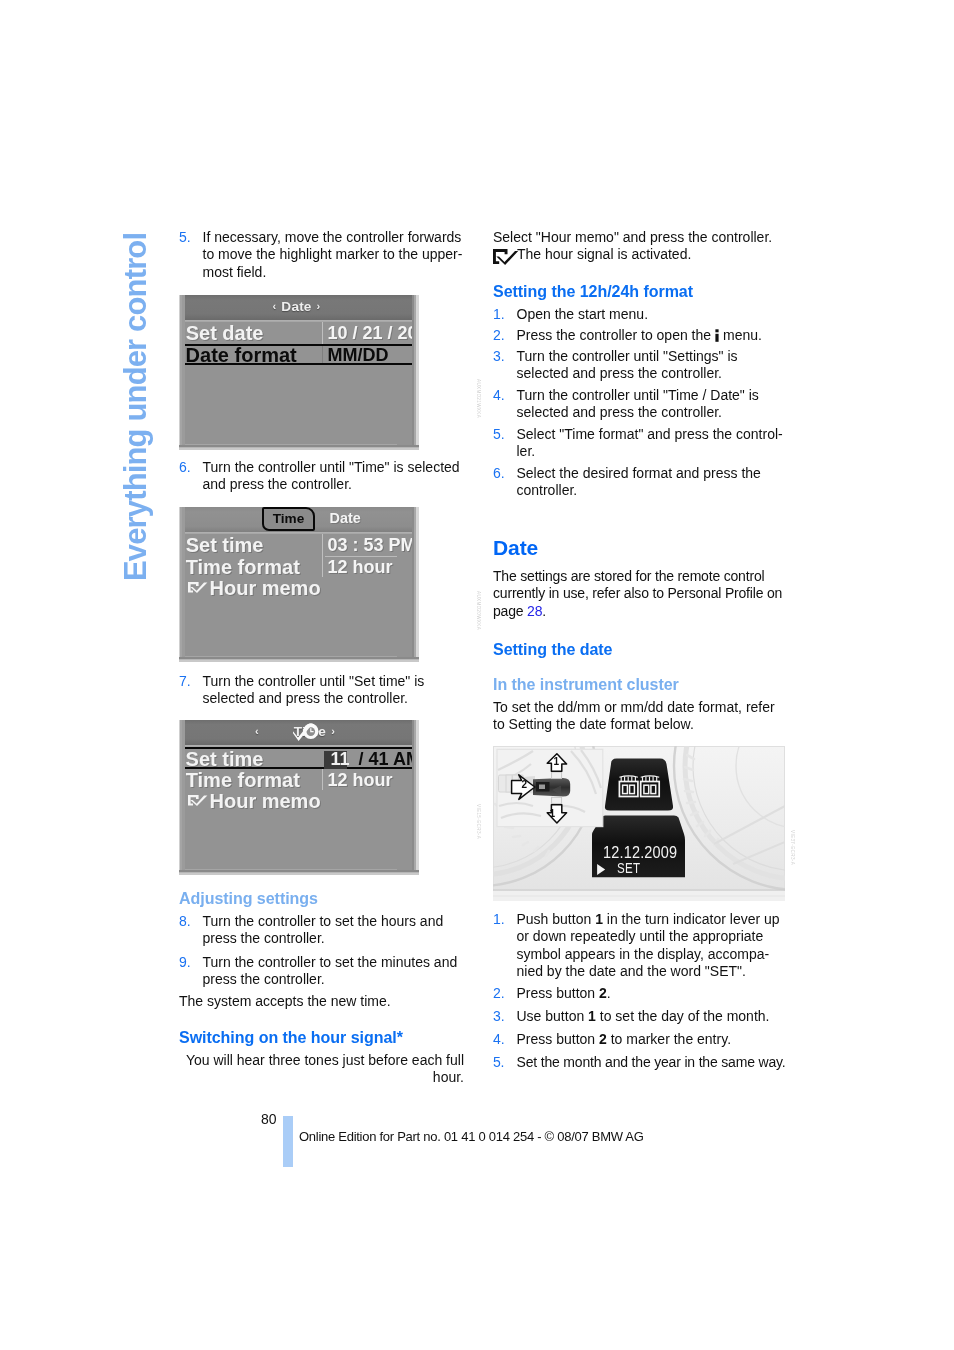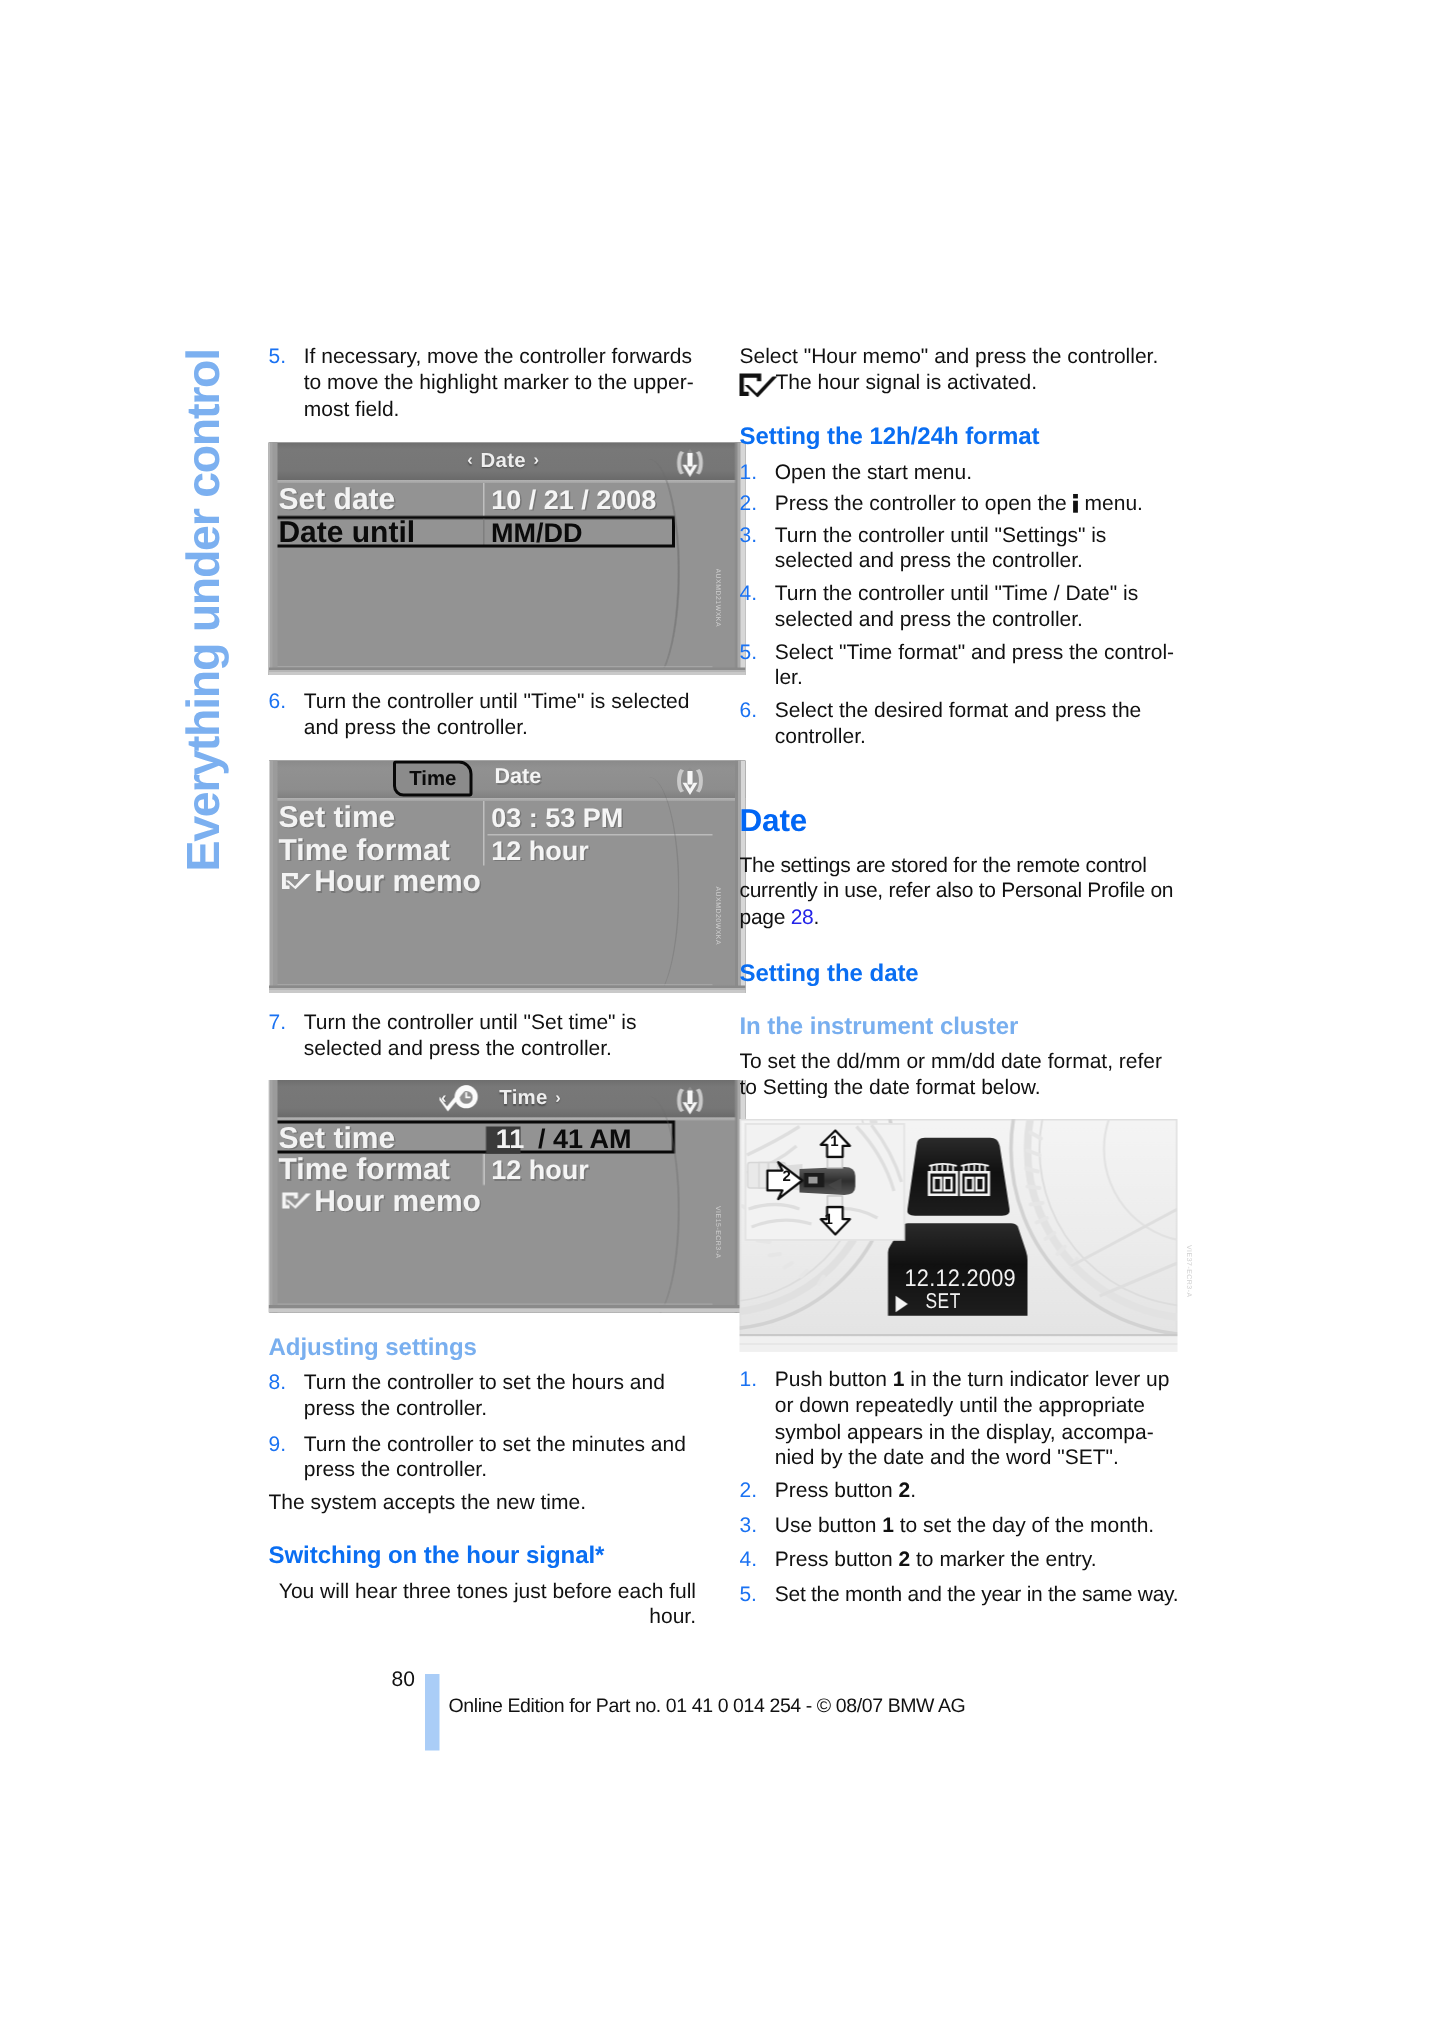--- a/index.html
+++ b/index.html
@@ -26,22 +26,22 @@
   .pagelink{color:#2424e8;}
   b.bnum{font-weight:bold;}
 
   
   .fig{position:absolute;width:292px;height:155px;}
   .figcode{position:absolute;font-size:4.6px;color:#cfcfcf;
     writing-mode:vertical-rl;letter-spacing:0.35px;white-space:nowrap;
     transform:scaleY(1);}
 
   
-  .scr{position:absolute;left:0;top:0;width:318px;height:155px;overflow:hidden;
-       background:#737373;font-family:"Liberation Sans",sans-serif;}
+  .scr{position:absolute;left:0;top:0;width:240px;height:155px;overflow:hidden;
+       background:#b91c1c;font-family:"Liberation Sans",sans-serif;}
   .scr .outer{position:absolute;left:0;top:0;right:0;bottom:0;background:#939393;}
   .scr .edgeL{position:absolute;left:0;top:0;bottom:0;width:6px;
        background:linear-gradient(90deg,#cfcfcf 0,#cfcfcf 1px,#a4a4a4 1px,#a4a4a4 3px,#9b9b9b 3px);}
   .scr .edgeR{position:absolute;right:0;top:0;bottom:0;width:7px;
        background:linear-gradient(90deg,#8b8b8b 0,#8b8b8b 2px,#a8a8a8 2px,#a8a8a8 4px,#d7d7d7 4px);}
   .scr .edgeB{position:absolute;left:0;right:0;bottom:0;height:5px;
        background:linear-gradient(#8a8a8a 0,#8a8a8a 2px,#b6b6b6 2px,#b6b6b6 3px,#c9c9c9 3px);}
   .scr .hdr{position:absolute;left:0;right:0;top:0;height:25px;
        background:linear-gradient(#6e6e6e 0%,#787878 18%,#767676 75%,#6a6a6a 100%);}
   .scr .hdrline{position:absolute;left:0;right:0;top:25px;height:2px;
@@ -95,21 +95,21 @@
         <span>Date</span>
         <span style="font-size:11px;vertical-align:1px;margin-left:1px;">›</span>
       </div>
       <div class="body">
         <div class="srow" style="left:0px;top:0px;width:264px;">
           <div class="slab" style="left:6.7px;top:3.9px;">Set date</div>
           <div class="vdiv" style="left:143px;top:0px;height:22px;"></div>
           <div class="sval" style="left:148.5px;top:3.9px;">10 / 21 / 2008</div>
         </div>
         <div class="sel" style="left:1.5px;top:21.7px;width:269px;height:21.2px;">
-          <div class="slab" style="left:3.1px;top:2.8px;color:#0b0b0b;text-shadow:none;">Date until</div>
+          <div class="slab" style="left:3.1px;top:2.8px;color:#0b0b0b;text-shadow:none;">Date format</div>
           <div class="vdiv" style="left:139.4px;top:0px;height:17.2px;background:#7f7f7f;opacity:1;"></div>
           <div class="sval" style="left:144.9px;top:2.8px;color:#0b0b0b;text-shadow:none;">MM/DD</div>
         </div>
         <div class="scrollarc" style="left:240px;top:-16px;width:34px;height:150px;"></div>
         <div class="hdiv" style="left:5px;right:22px;bottom:5px;"></div>
       </div>
       <div class="edgeL"></div>
       <div class="edgeR"></div>
       <div class="edgeB"></div>
       <svg class="navicon" width="20" height="21" viewBox="0 0 20 21" style="position:absolute;left:271px;top:3px;">

